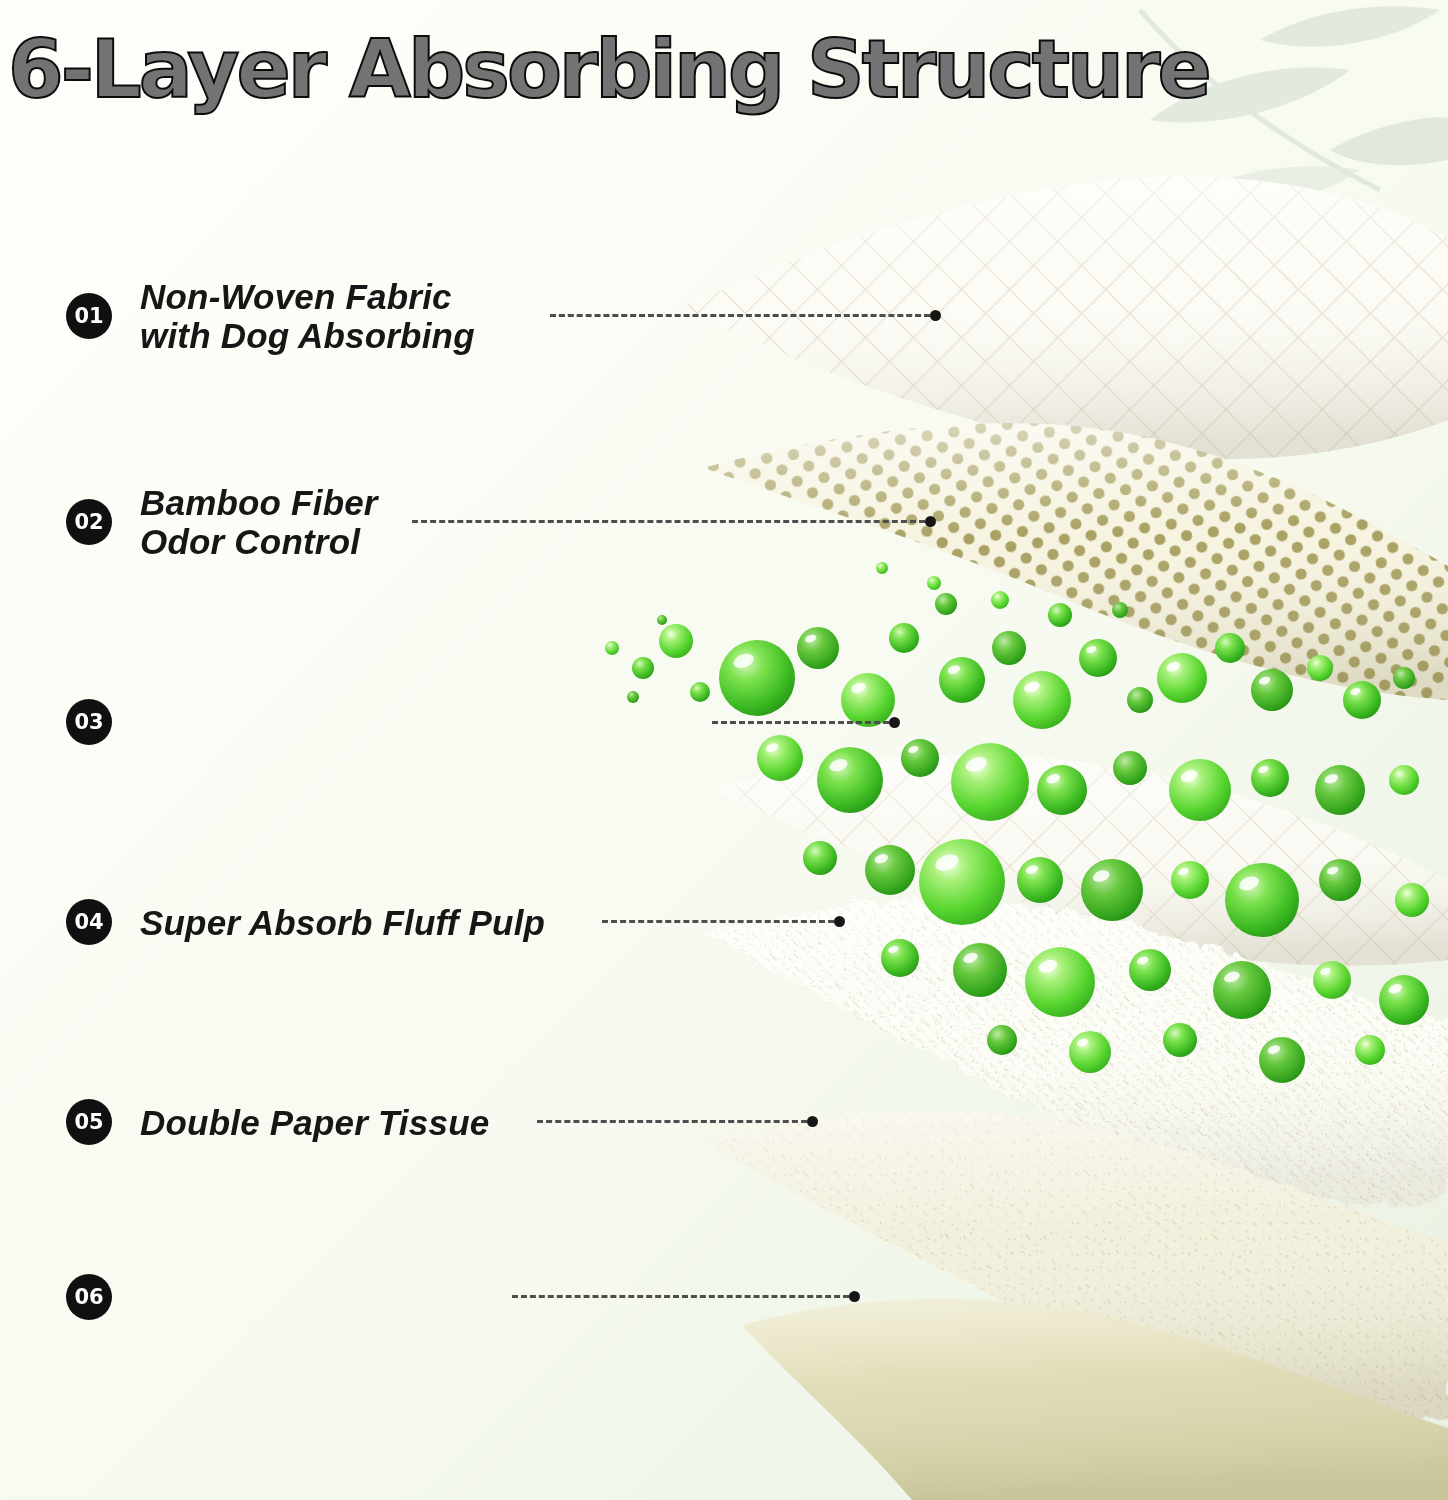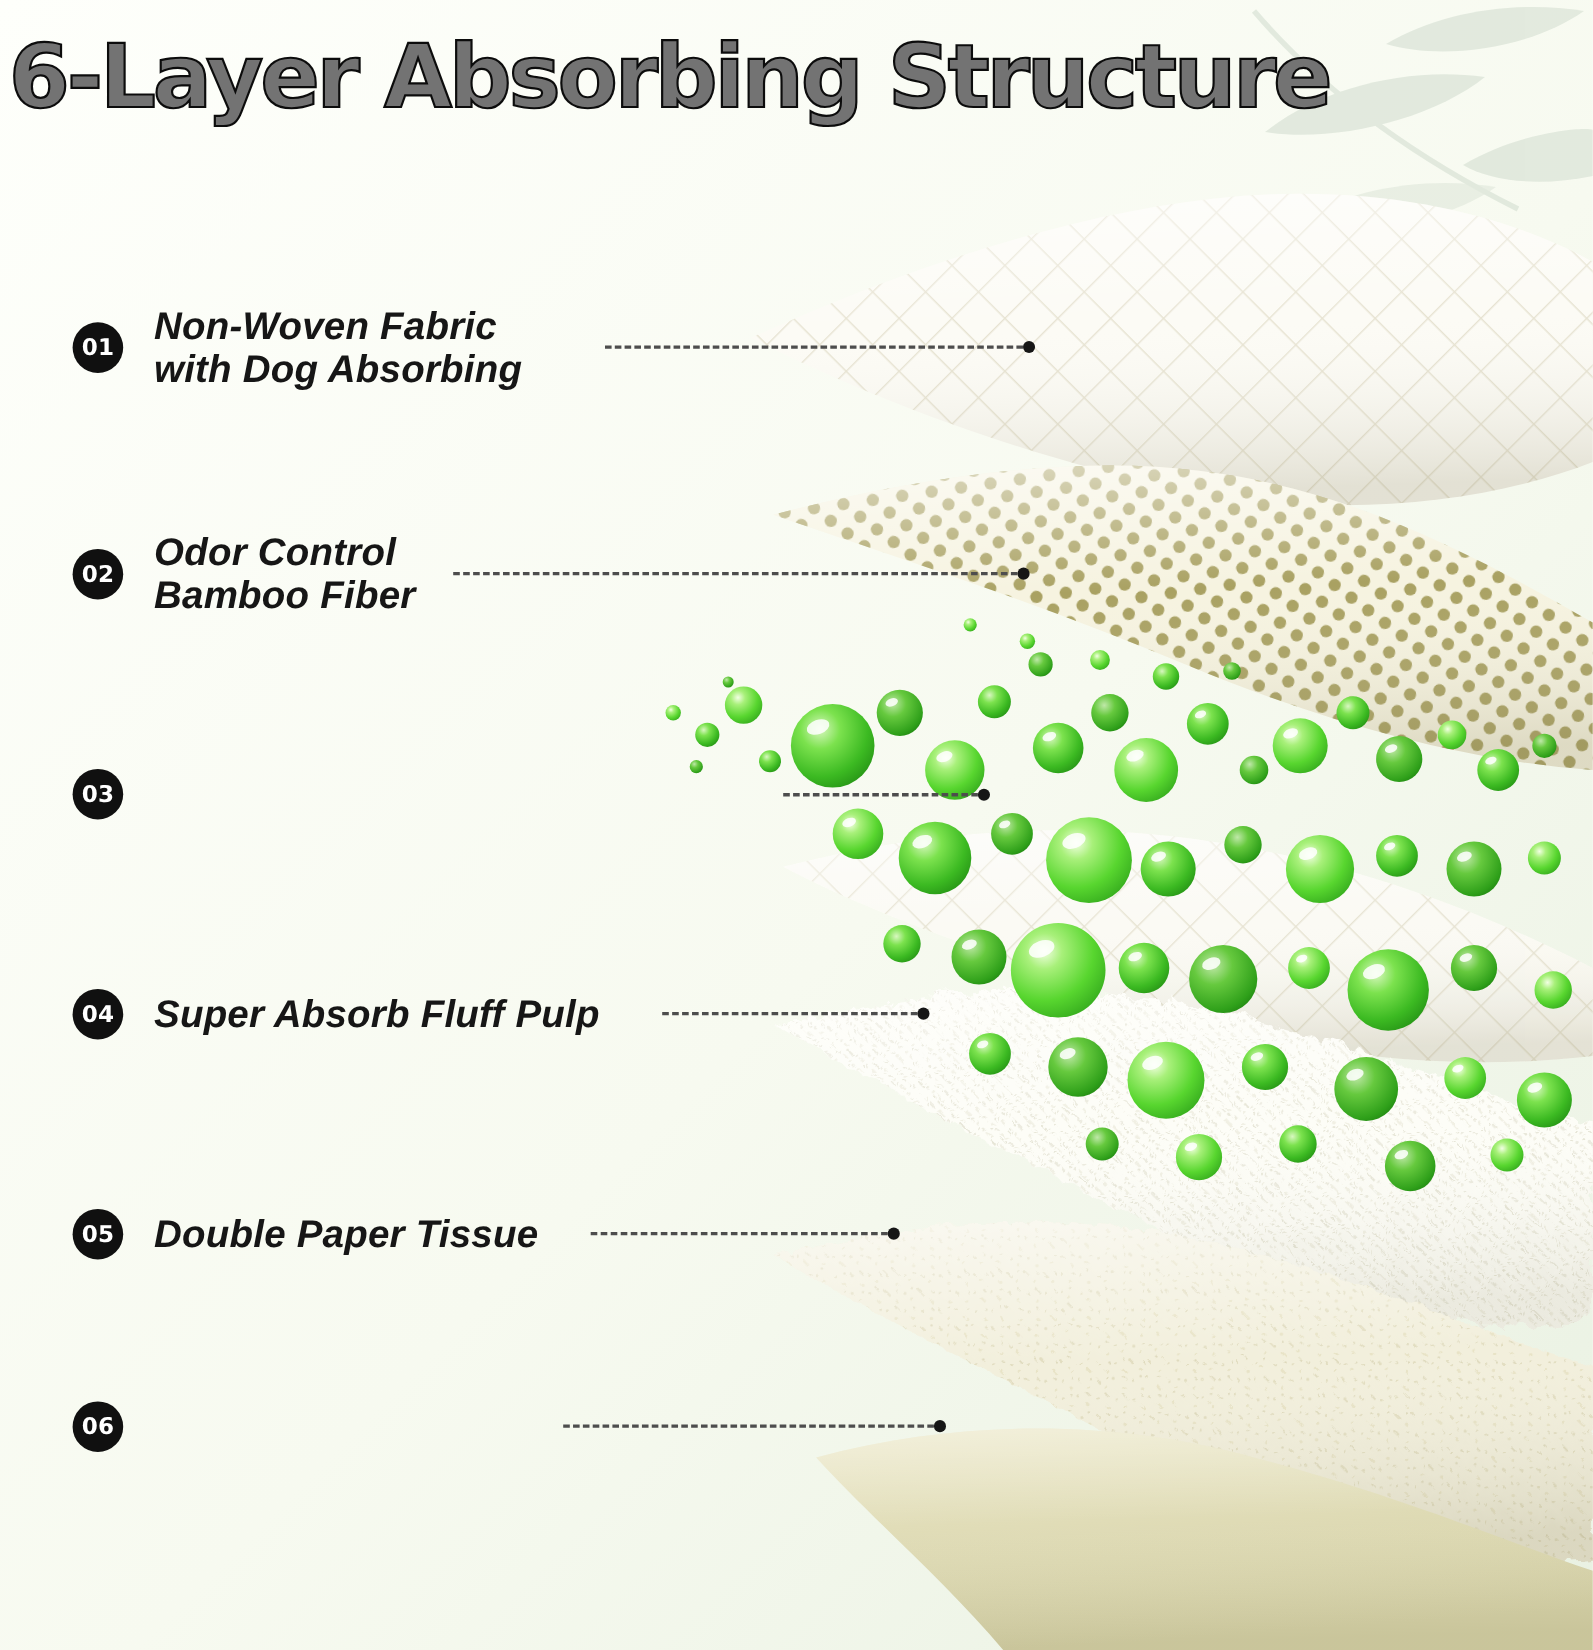--- a/index.html
+++ b/index.html
@@ -247,22 +247,22 @@
 <div class="row row1">
   <span class="badge">01</span>
   <div class="lbl">
     <span>Non-Woven Fabric</span>
     <span>with Dog Absorbing</span>
   </div>
 </div>
 <div class="row row2">
   <span class="badge">02</span>
   <div class="lbl">
+    <span>Bamboo Fiber</span>
     <span>Odor Control</span>
-    <span>Bamboo Fiber</span>
   </div>
 </div>
 <div class="row row3">
   <span class="badge">03</span>
 </div>
 <div class="row row4">
   <span class="badge">04</span>
   <div class="lbl">
     <span>Super Absorb Fluff Pulp</span>
     <span></span>

